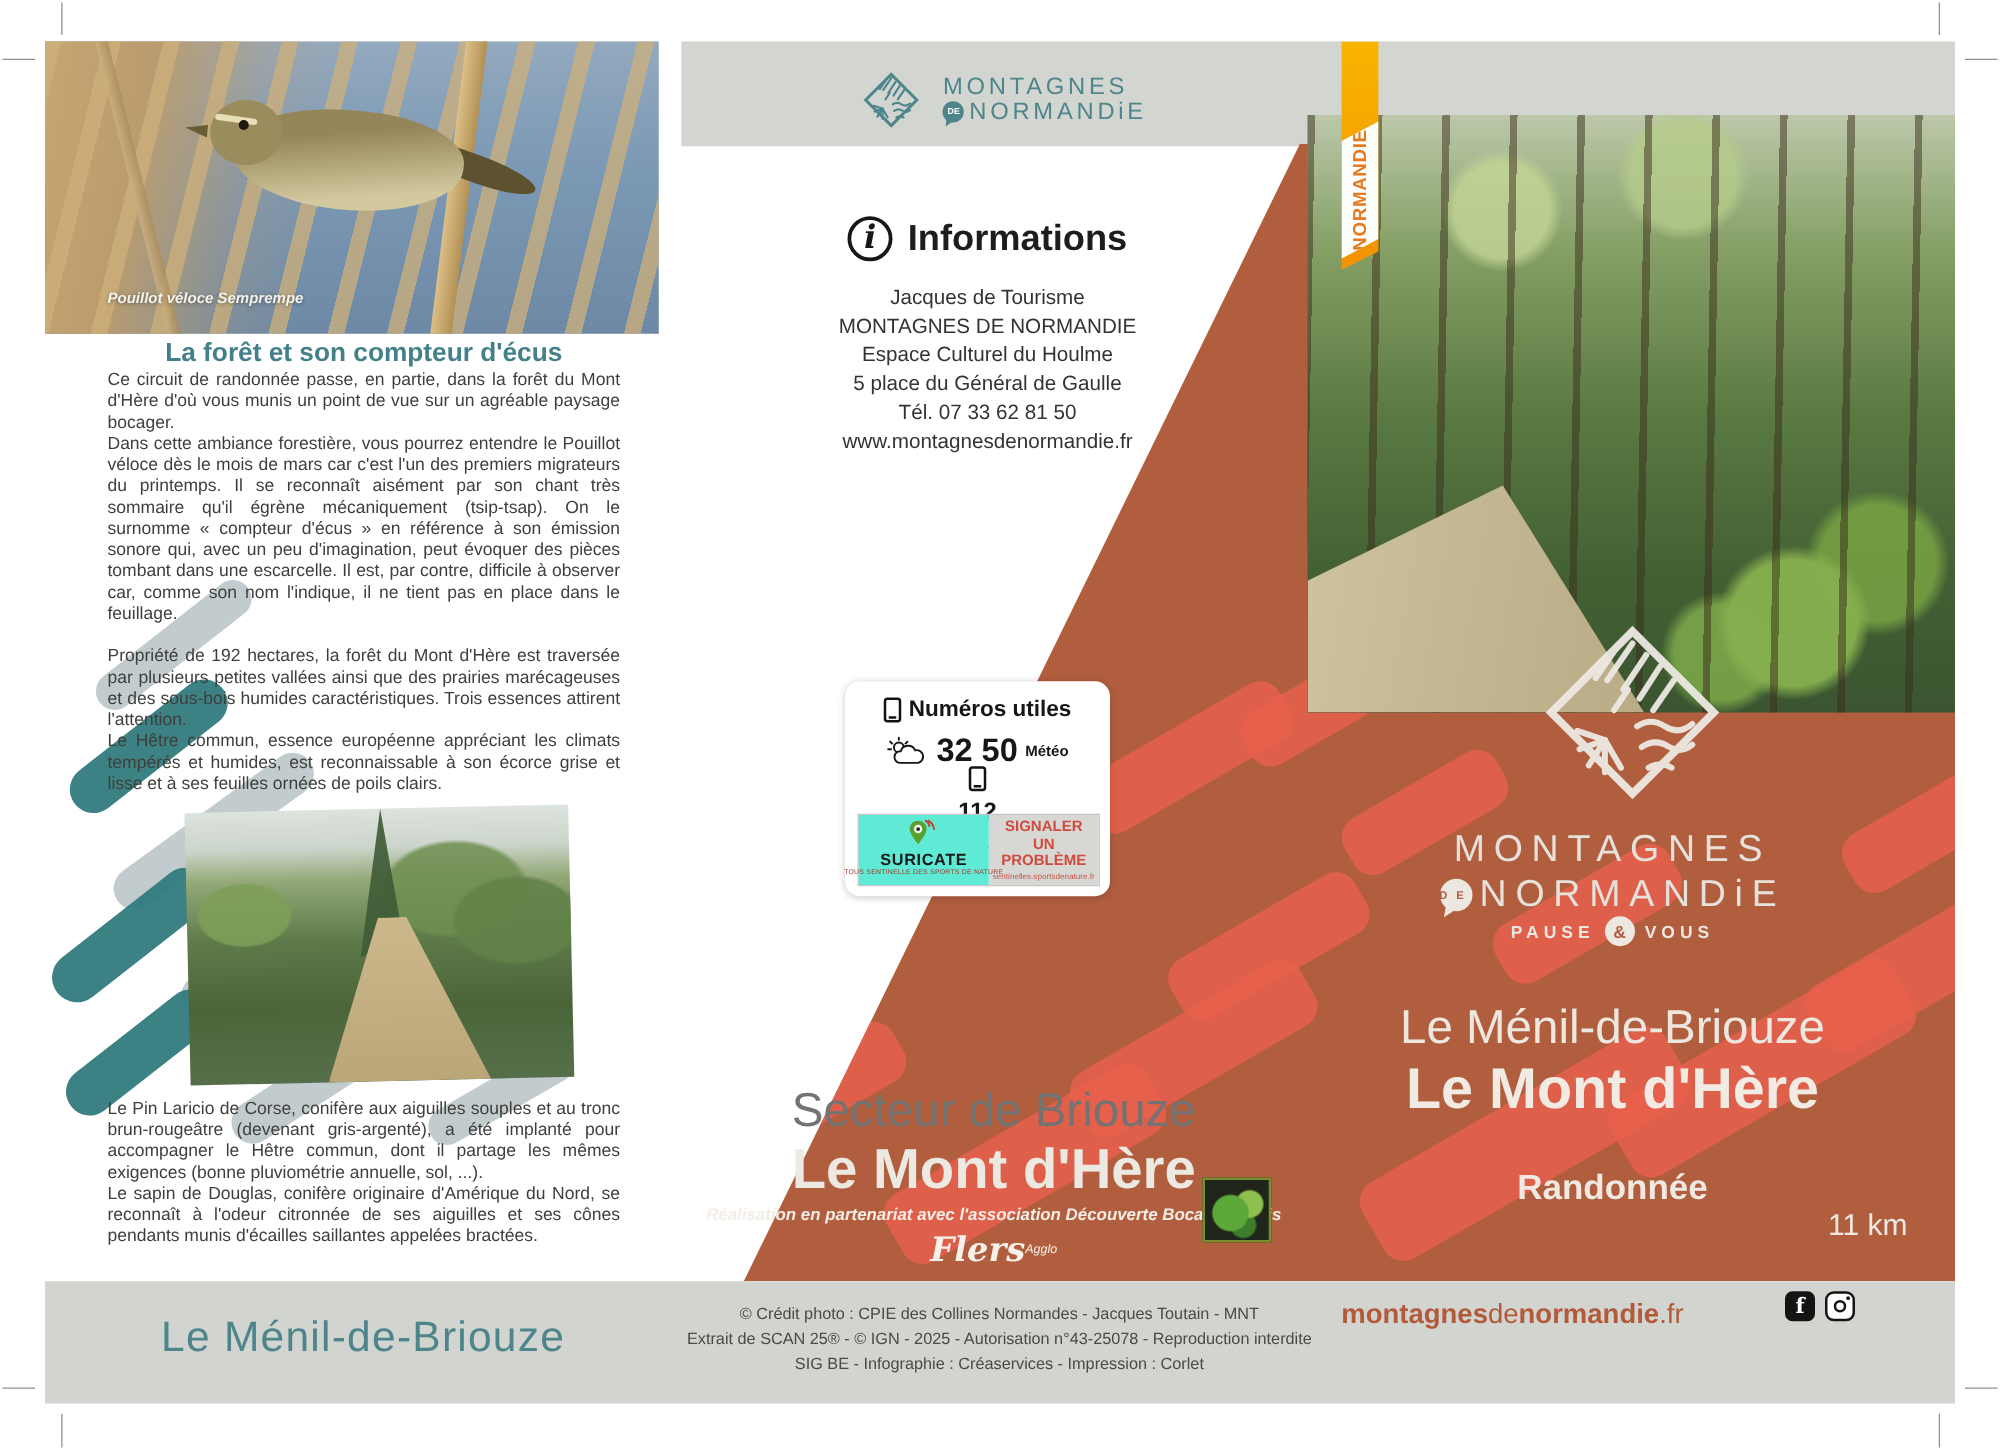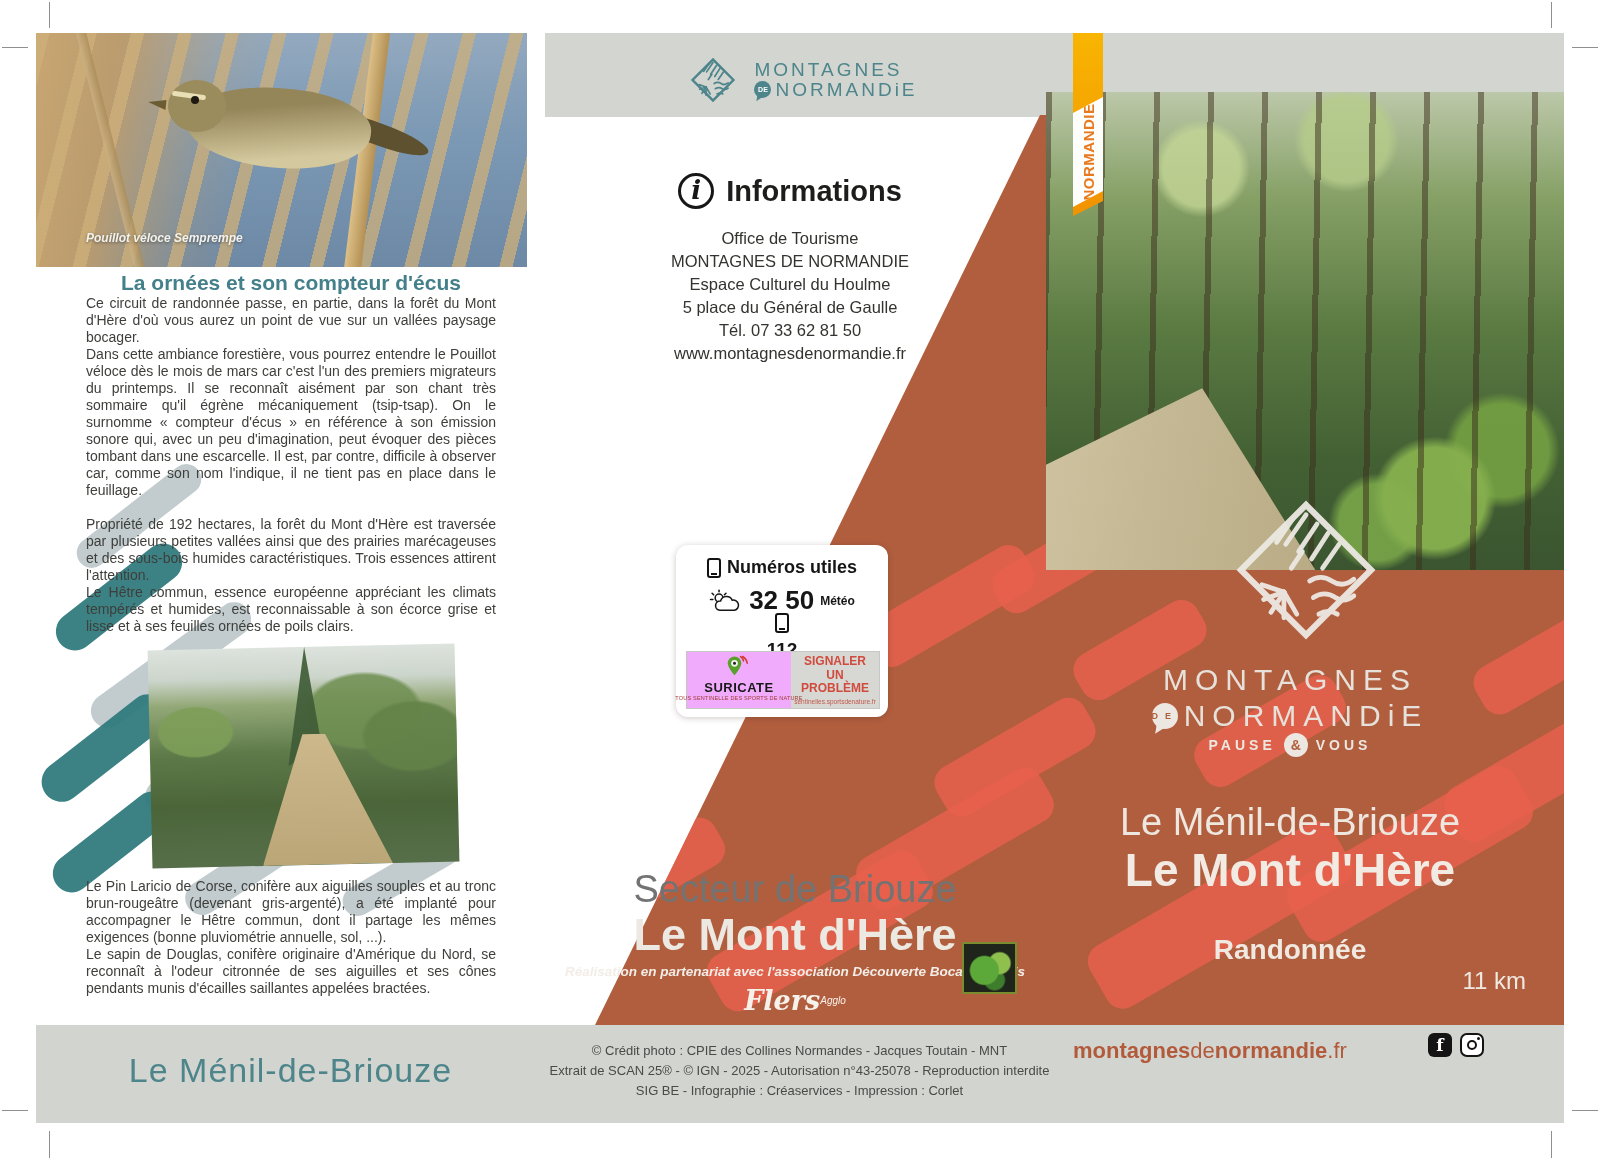--- a/index.html
+++ b/index.html
@@ -73,21 +73,21 @@
      box-shadow:0 1px 6px rgba(60,40,30,.25);font-family:"Liberation Sans",sans-serif;}
   .urow{position:absolute;left:0;width:100%;display:flex;align-items:center;justify-content:center;gap:6px;}
   .u1{top:12px;} .u2{top:40px;} .u3{top:68px;flex-direction:column;}
   .utitle{font-size:18px;font-weight:800;color:#161616;}
   .unum{font-size:26px;font-weight:800;color:#161616;}
   .ulabel{font-size:12px;font-weight:800;color:#161616;}
   .unote{font-size:10px;color:#2b2b2b;}
   .phone-ic{width:10px;height:16px;border:2px solid #121212;border-radius:3px;position:relative;}
   .phone-ic:after{content:"";position:absolute;left:2px;bottom:1px;width:6px;height:2px;background:#121212;}
   .ubanner{position:absolute;left:10px;top:106px;width:192px;height:56px;border:1px solid #c7c7c5;display:flex;}
-  .ucell-l{width:104px;background:#f0abfc;position:relative;display:flex;flex-direction:column;align-items:center;justify-content:flex-start;padding-top:3px;box-sizing:border-box;}
+  .ucell-l{width:104px;background:#5eead4;position:relative;display:flex;flex-direction:column;align-items:center;justify-content:flex-start;padding-top:3px;box-sizing:border-box;}
   .ucell-r{flex:1;background:#d7d7d4;display:flex;flex-direction:column;align-items:center;justify-content:center;text-align:center;}
   .suricate-name{font-size:13px;font-weight:800;letter-spacing:.5px;color:#191919;margin-top:1px;}
   .suricate-tag{font-size:5.5px;color:#a03c32;letter-spacing:.2px;white-space:nowrap;}
   .signal{font-size:12px;font-weight:800;color:#d04b3e;line-height:1.15;}
   .signal-url{font-size:6.5px;color:#c2584a;margin-top:2px;}
 
   .secteur{left:519px;top:835px;width:480px;text-align:center;font-size:38px;font-weight:300;color:#737373;z-index:5;}
   .mtitle-mid{left:519px;top:876px;width:480px;text-align:center;font-size:45px;font-weight:800;color:#ece8e2;z-index:5;}
   .partner{left:519px;top:931px;width:480px;text-align:center;font:italic 700 13.5px "Liberation Sans",sans-serif;color:#f3ede7;z-index:5;}
   .flers{left:519px;top:952px;width:480px;text-align:center;z-index:5;color:#f6f1ea;}
@@ -181,23 +181,23 @@
       <div class="abs reed1"></div>
       <div class="abs bird-tail"></div>
       <div class="abs bird-body"></div>
       <div class="abs bird-head"></div>
       <div class="abs bird-brow"></div>
       <div class="abs bird-eye"></div>
       <div class="abs bird-beak"></div>
     </div>
     <div class="abs bird-caption">Pouillot véloce Semprempe</div>
 
-    <div class="abs h-teal h1">La ornées et son compteur d'écus</div>
+    <div class="abs h-teal h1">La forêt et son compteur d'écus</div>
     <div class="abs tblock tb1">
-      <p>Ce circuit de randonnée passe, en partie, dans la forêt du Mont d'Hère d'où vous aurez un point de vue sur un vallées paysage bocager.</p>
+      <p>Ce circuit de randonnée passe, en partie, dans la forêt du Mont d'Hère d'où vous munis un point de vue sur un agréable paysage bocager.</p>
       <p>Dans cette ambiance forestière, vous pourrez entendre le Pouillot véloce dès le mois de mars car c'est l'un des premiers migrateurs du printemps. Il se reconnaît aisément par son chant très sommaire qu'il égrène mécaniquement (tsip-tsap). On le surnomme « compteur d'écus » en référence à son émission sonore qui, avec un peu d'imagination, peut évoquer des pièces tombant dans une escarcelle. Il est, par contre, difficile à observer car, comme son nom l'indique, il ne tient pas en place dans le feuillage.</p>
     </div>
 
     <div class="abs tblock tb2">
       <p>Propriété de 192 hectares, la forêt du Mont d'Hère est traversée par plusieurs petites vallées ainsi que des prairies marécageuses et des sous-bois humides caractéristiques. Trois essences attirent l'attention.</p>
       <p>Le Hêtre commun, essence européenne appréciant les climats tempérés et humides, est reconnaissable à son écorce grise et lisse et à ses feuilles ornées de poils clairs.</p>
     </div>
 
     <div class="abs ribbon rb-l" style="left:28px;top:468px;width:150px;height:30px;transform:rotate(-38deg);"></div>
     <div class="abs ribbon rb-t" style="left:8px;top:545px;width:150px;height:38px;transform:rotate(-38deg);"></div>
@@ -259,21 +259,21 @@
           <span>NORMANDiE</span>
         </div>
       </div>
     </div>
 
     <div class="abs info-head">
       <span class="info-circle">i</span>
       <span class="info-title">Informations</span>
     </div>
     <div class="abs address">
-      <div>Office de Tourisme</div>
+      <div>Jacques de Tourisme</div>
       <div>MONTAGNES DE NORMANDIE</div>
       <div>Espace Culturel du Houlme</div>
       <div>5 place du Général de Gaulle</div>
       <div>Tél. 07 33 62 81 50</div>
       <div>www.montagnesdenormandie.fr</div>
     </div>
 
     <div class="abs ucard">
       <div class="urow u1">
         <span class="phone-ic"></span>

